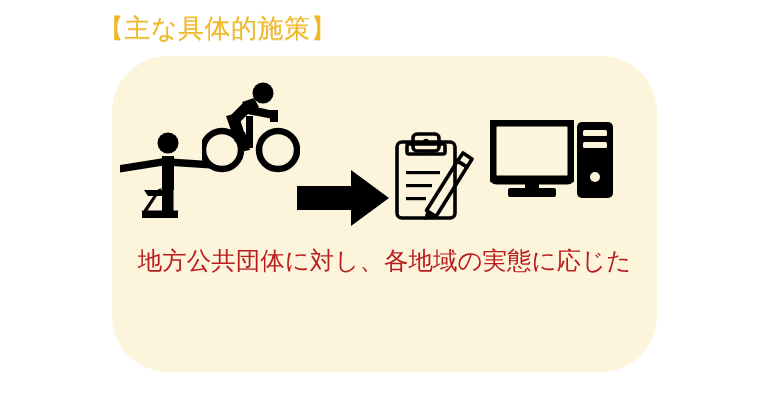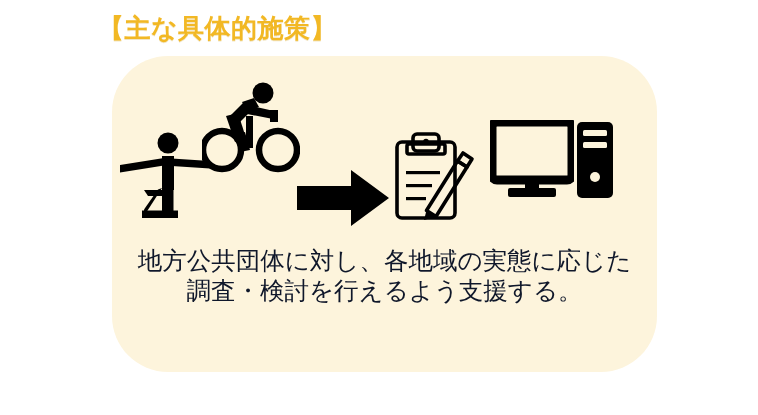--- a/index.html
+++ b/index.html
@@ -23,21 +23,21 @@
     height: 415px;
     background: #ffffff;
   }
 
   
   #section-title {
     position: absolute;
     left: 98px;
     top: 12px;
     font-size: 26px;
-    font-weight: bold;
+    font-weight: normal;
     color: #F2B824;
     letter-spacing: 0.5px;
     white-space: nowrap;
     line-height: 1.25;
     text-shadow: 0 1px 0 rgba(200,150,20,0.25);
   }
 
   
   #measure-card {
     position: absolute;
@@ -72,21 +72,21 @@
 
   .icon-slot svg { display: block; width: 100%; height: 100%; }
 
   
   #card-body-text {
     position: absolute;
     left: 0;
     top: 190px;
     width: 545px;
     text-align: center;
-    color: #0f172a;
+    color: #b91c1c;
     font-size: 24.5px;
     line-height: 29.5px;
     font-family: "DejaVu Sans", "Liberation Sans", sans-serif;
     letter-spacing: 0px;
   }
   #card-body-text .body-line { display: block; white-space: nowrap; }
 </style>
 </head>
 <body>
 
@@ -180,17 +180,16 @@
           <rect x="9" y="10" width="24" height="6" rx="1.5" ry="1.5" fill="#FDF4DC"></rect>
           <rect x="9" y="22" width="24" height="6" rx="1.5" ry="1.5" fill="#FDF4DC"></rect>
           <circle cx="21" cy="57" r="5" fill="#FDF4DC"></circle>
         </svg>
       </span>
 
     </div>
 
     <div id="card-body-text">
       <span class="body-line">地方公共団体に対し、各地域の実態に応じた</span>
-      <span class="body-line">調査・検討を行えるよう支援する。</span>
     </div>
 
   </div>
 </div>
 
 </body></html>

